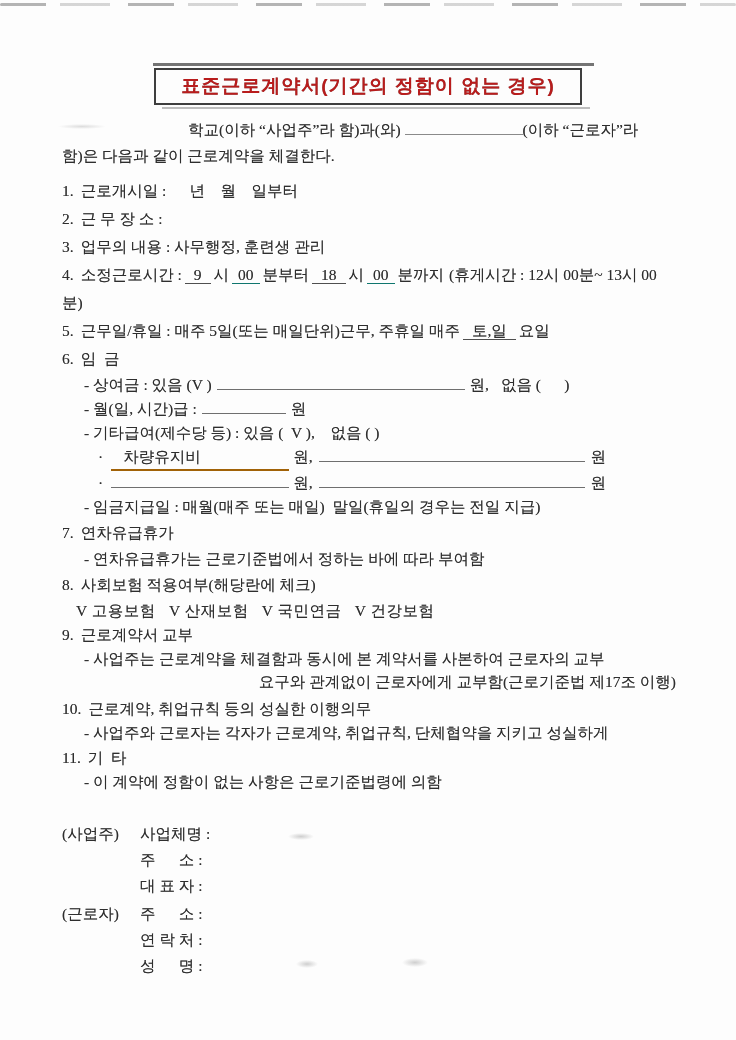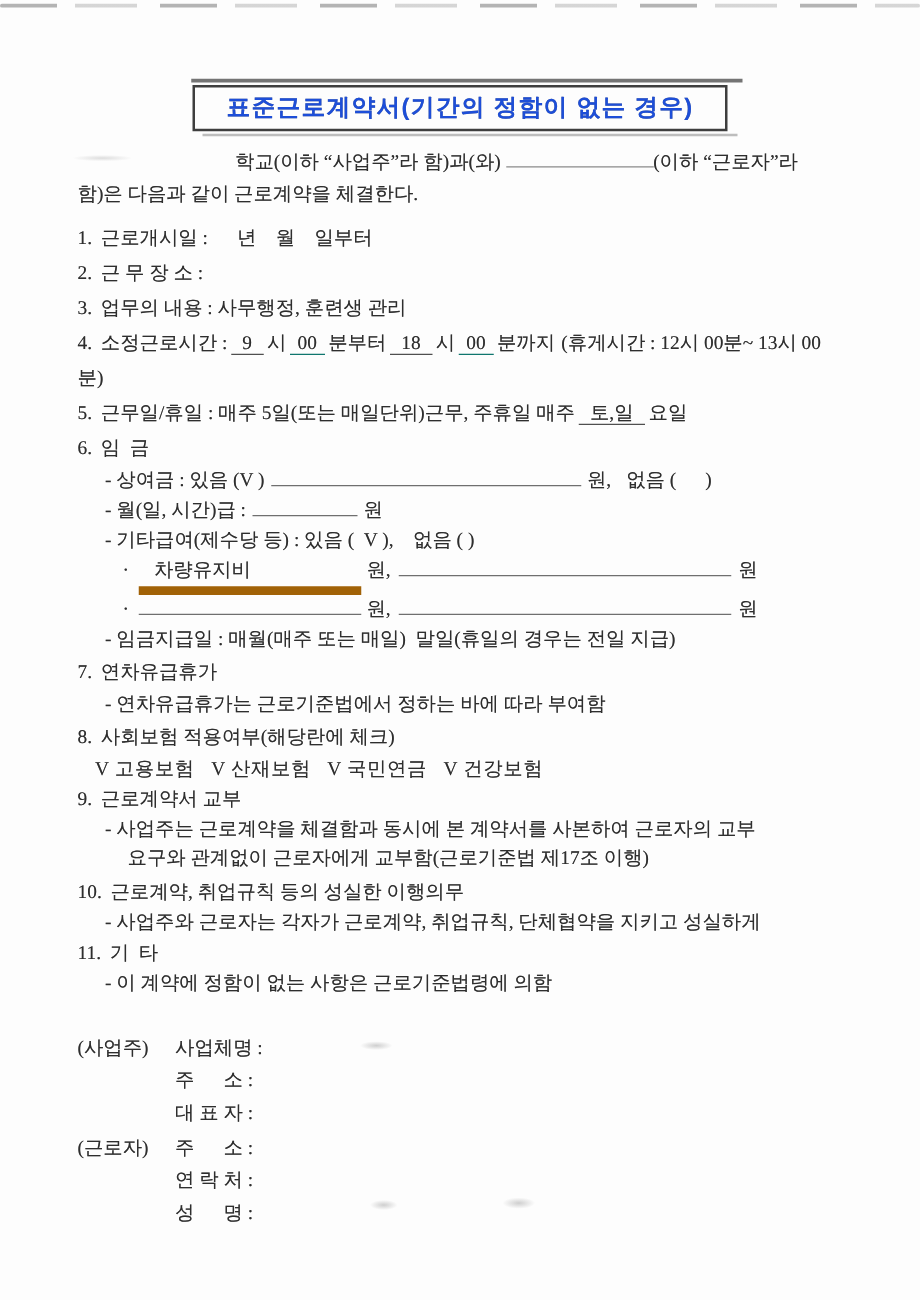--- a/index.html
+++ b/index.html
@@ -41,44 +41,44 @@
   .title-box::before{
     content:""; position:absolute; left:-3px; right:-14px; top:-7px; height:3px;
     background:rgba(70,70,70,.75);
   }
   .title-box::after{
     content:""; position:absolute; left:6px; right:-10px; bottom:-6px; height:2px;
     background:rgba(110,110,110,.45);
   }
   .title-text{
     font-family:"Liberation Sans","DejaVu Sans",sans-serif;
-    font-weight:bold; font-size:19px; letter-spacing:1px; color:#1d4ed8;
+    font-weight:bold; font-size:19px; letter-spacing:1px; color:#b91c1c;
   }
 
   .content { padding:0 60px 0 62px; }
 
   .intro { margin-top:12px; line-height:26px; }
   .blank-lead { display:inline-block; width:126px; }
   .ublank { display:inline-block; border-bottom:1px solid #8a8a8a; height:14px; vertical-align:baseline; }
   .w118 { width:118px; }
 
   .items { margin-top:8px; }
   .item { line-height:28px; }
   .item-tight { line-height:24px; }
   .num { margin-right:7px; }
   .sub  { line-height:24px; padding-left:22px; }
   .sub-t{ line-height:23px; padding-left:22px; }
-  .sub-t2{ line-height:23px; padding-left:40px; }
+  .sub-t2{ line-height:23px; padding-left:40px;text-align:right; }
   .allow{ line-height:24px; padding-left:36px; }
   .checks{ line-height:24px; padding-left:14px; letter-spacing:.5px; }
 
   .fill { border-bottom:1px solid #4f4f4f; padding:0 9px; margin:0 3px; }
   .fill-sm { border-bottom:1px solid #0f766e; padding:0 6px; margin:0 3px; }
   .fill-name{
-    display:inline-block; border-bottom:7px solid #a16207;
+    display:inline-block; border-bottom:2px solid #a16207;
     width:178px; padding-left:12px; margin-right:4px; box-sizing:border-box;
   }
   .b86  { width:84px;  margin:0 5px; }
   .b248 { width:248px; margin:0 5px; }
   .b268 { width:266px; margin:0 6px; }
   .b180 { width:178px; margin-right:4px; }
   .dark { border-bottom-color:#6f6f6f; }
 
   .sig { margin-top:28px; }
   .sig-row { line-height:26px; display:flex; }

